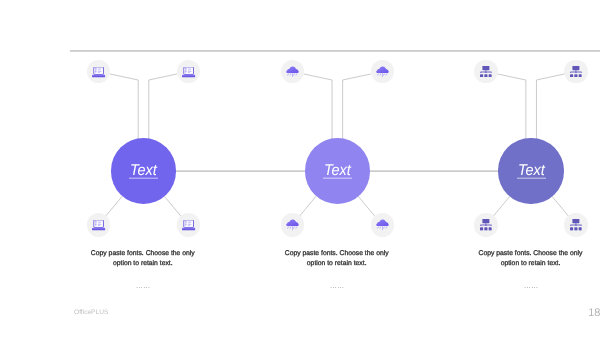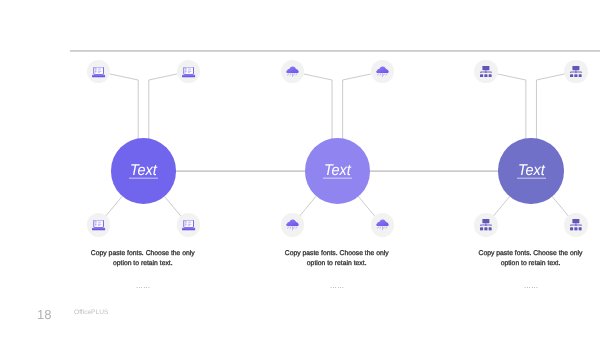--- a/index.html
+++ b/index.html
@@ -19,21 +19,21 @@
             display:inline-block;transform:scaleX(0.935);transform-origin:center;top:-0.5px;}
   .hub .hubtxt::after{content:"";position:absolute;left:-1.5px;right:-1.5px;top:calc(100% - 1px);height:2px;
             background:linear-gradient(to bottom,rgba(255,255,255,0.21) 0 50%,rgba(255,255,255,0.44) 50% 100%);}
   .node{position:absolute;width:23.2px;height:23.2px;border-radius:50%;background:#f2f2f2;
         display:flex;align-items:center;justify-content:center;}
   .node svg{display:block;}
   .cap{position:absolute;text-align:center;font-size:6.8px;color:#333333;line-height:9.8px;
        -webkit-text-stroke:0.3px #333333;}
   .dots{position:absolute;text-align:center;font-size:7.2px;color:#8a8a8a;letter-spacing:0px;}
   .brand{position:absolute;left:37px;top:308.8px;font-size:6.6px;color:#bfbfbf;letter-spacing:0px;}
-    .pageno{position:absolute;left:0;top:306.8px;width:563.5px;font-size:13px;color:#b4b4b4;}
+    .pageno{position:absolute;left:0;top:306.8px;width:563.5px;text-align:right;font-size:11px;color:#b4b4b4;}
 
   .hwire{position:absolute;top:170px;height:2px;
          background:linear-gradient(to bottom,#dadada 0 50%,#cccccc 50% 100%);}
   .hw1{left:138.6px;width:129px;}
   .hw2{left:332.5px;width:128.9px;}
 
   
   .hub1{left:73.7px;top:138.4px;width:65.2px;height:65.2px;background:#7265ED;}
   .hub2{left:267.55px;top:138.4px;width:65.2px;height:65.2px;background:#9084F0;}
   .hub3{left:461.35px;top:138.4px;width:65.2px;height:65.2px;background:#7070C8;}

